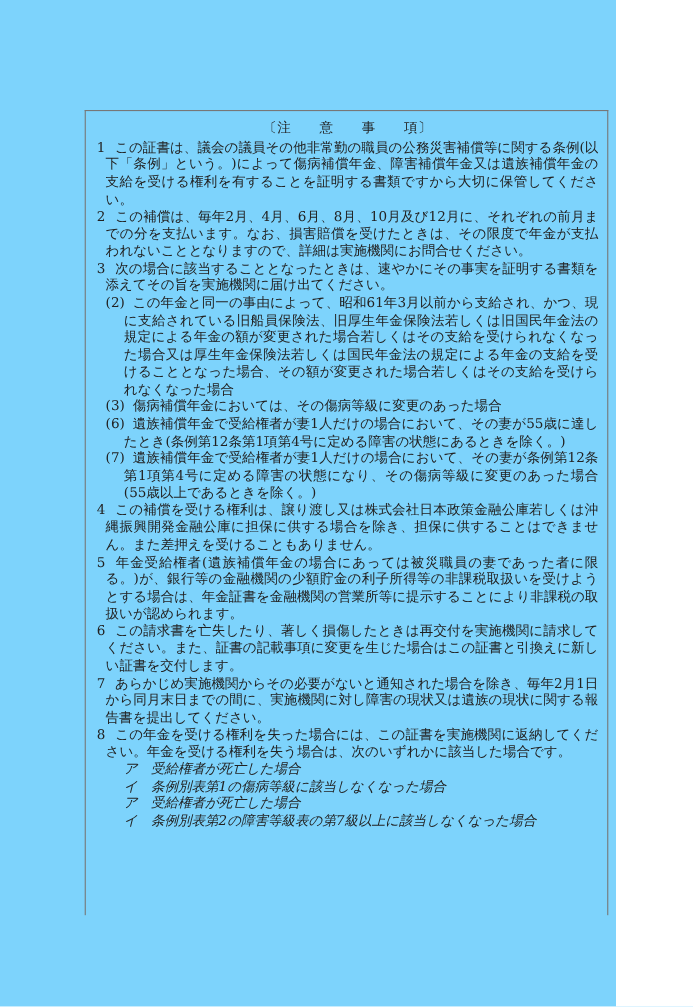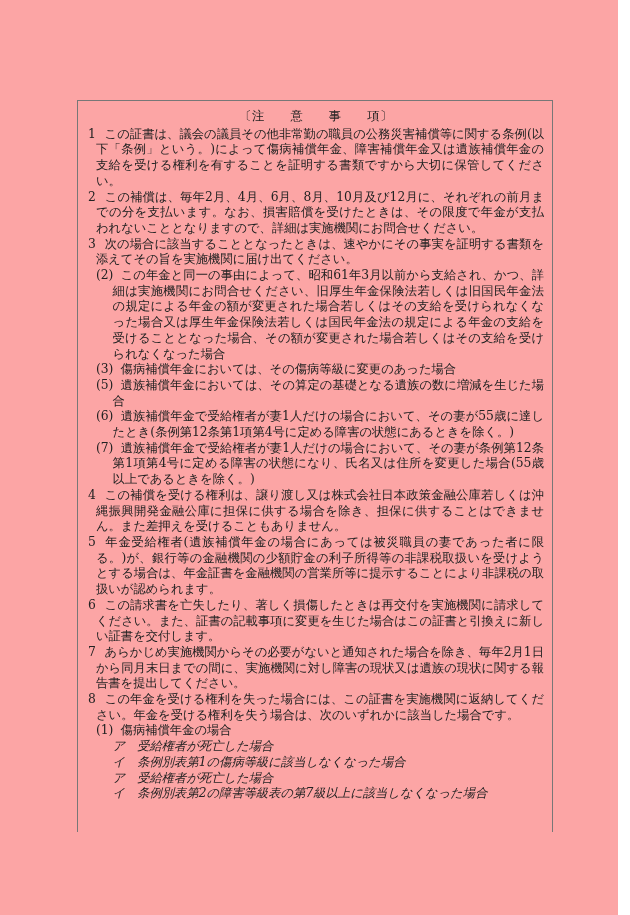--- a/index.html
+++ b/index.html
@@ -2,23 +2,23 @@
 <html lang="ja"><head>
 <meta charset="utf-8">
 <style>
   html, body {
     margin: 0;
     padding: 0;
     background: #ffffff;
   }
   .page {
     position: relative;
-    width: 618px;
+    width: 560px;
     height: 915px;
-    background: #fca5a5;
+    background: #7dd3fc;
     font-family: "DejaVu Serif", "Liberation Serif", serif;
     color: #222222;
     overflow: hidden;
   }
   .frame {
     position: absolute;
     left: 77px;
     top: 100px;
     width: 476px;
     height: 732px;
@@ -74,35 +74,33 @@
 <div class="page">
   <div class="frame">
 
     <div class="title">〔注　　意　　事　　項〕</div>
 
     <div class="item"><span class="num">1</span><span>この証書は、議会の議員その他非常勤の職員の公務災害補償等に関する条例(以下「条例」という。)によって傷病補償年金、障害補償年金又は遺族補償年金の支給を受ける権利を有することを証明する書類ですから大切に保管してください。</span></div>
 
     <div class="item"><span class="num">2</span><span>この補償は、毎年2月、4月、6月、8月、10月及び12月に、それぞれの前月までの分を支払います。なお、損害賠償を受けたときは、その限度で年金が支払われないこととなりますので、詳細は実施機関にお問合せください。</span></div>
 
     <div class="item"><span class="num">3</span><span>次の場合に該当することとなったときは、速やかにその事実を証明する書類を添えてその旨を実施機関に届け出てください。</span></div>
-    <div class="sub"><span class="label">(2)</span><span>この年金と同一の事由によって、昭和61年3月以前から支給され、かつ、詳細は実施機関にお問合せください、旧厚生年金保険法若しくは旧国民年金法の規定による年金の額が変更された場合若しくはその支給を受けられなくなった場合又は厚生年金保険法若しくは国民年金法の規定による年金の支給を受けることとなった場合、その額が変更された場合若しくはその支給を受けられなくなった場合</span></div>
+    <div class="sub"><span class="label">(2)</span><span>この年金と同一の事由によって、昭和61年3月以前から支給され、かつ、現に支給されている旧船員保険法、旧厚生年金保険法若しくは旧国民年金法の規定による年金の額が変更された場合若しくはその支給を受けられなくなった場合又は厚生年金保険法若しくは国民年金法の規定による年金の支給を受けることとなった場合、その額が変更された場合若しくはその支給を受けられなくなった場合</span></div>
     <div class="sub"><span class="label">(3)</span><span>傷病補償年金においては、その傷病等級に変更のあった場合</span></div>
-    <div class="sub"><span class="label">(5)</span><span>遺族補償年金においては、その算定の基礎となる遺族の数に増減を生じた場合</span></div>
     <div class="sub"><span class="label">(6)</span><span>遺族補償年金で受給権者が妻1人だけの場合において、その妻が55歳に達したとき(条例第12条第1項第4号に定める障害の状態にあるときを除く。)</span></div>
-    <div class="sub"><span class="label">(7)</span><span>遺族補償年金で受給権者が妻1人だけの場合において、その妻が条例第12条第1項第4号に定める障害の状態になり、氏名又は住所を変更した場合(55歳以上であるときを除く。)</span></div>
+    <div class="sub"><span class="label">(7)</span><span>遺族補償年金で受給権者が妻1人だけの場合において、その妻が条例第12条第1項第4号に定める障害の状態になり、その傷病等級に変更のあった場合(55歳以上であるときを除く。)</span></div>
 
     <div class="item"><span class="num">4</span><span>この補償を受ける権利は、譲り渡し又は株式会社日本政策金融公庫若しくは沖縄振興開発金融公庫に担保に供する場合を除き、担保に供することはできません。また差押えを受けることもありません。</span></div>
 
     <div class="item"><span class="num">5</span><span>年金受給権者(遺族補償年金の場合にあっては被災職員の妻であった者に限る。)が、銀行等の金融機関の少額貯金の利子所得等の非課税取扱いを受けようとする場合は、年金証書を金融機関の営業所等に提示することにより非課税の取扱いが認められます。</span></div>
 
     <div class="item"><span class="num">6</span><span>この請求書を亡失したり、著しく損傷したときは再交付を実施機関に請求してください。また、証書の記載事項に変更を生じた場合はこの証書と引換えに新しい証書を交付します。</span></div>
 
     <div class="item"><span class="num">7</span><span>あらかじめ実施機関からその必要がないと通知された場合を除き、毎年2月1日から同月末日までの間に、実施機関に対し障害の現状又は遺族の現状に関する報告書を提出してください。</span></div>
 
     <div class="item"><span class="num">8</span><span>この年金を受ける権利を失った場合には、この証書を実施機関に返納してください。年金を受ける権利を失う場合は、次のいずれかに該当した場合です。</span></div>
-    <div class="sub"><span class="label">(1)</span><span>傷病補償年金の場合</span></div>
     <div class="sub3"><span class="label">ア</span><span>受給権者が死亡した場合</span></div>
     <div class="sub3"><span class="label">イ</span><span>条例別表第1の傷病等級に該当しなくなった場合</span></div>
     <div class="sub3"><span class="label">ア</span><span>受給権者が死亡した場合</span></div>
     <div class="sub3"><span class="label">イ</span><span>条例別表第2の障害等級表の第7級以上に該当しなくなった場合</span></div>
 
   </div>
 </div>
 
 </body></html>

